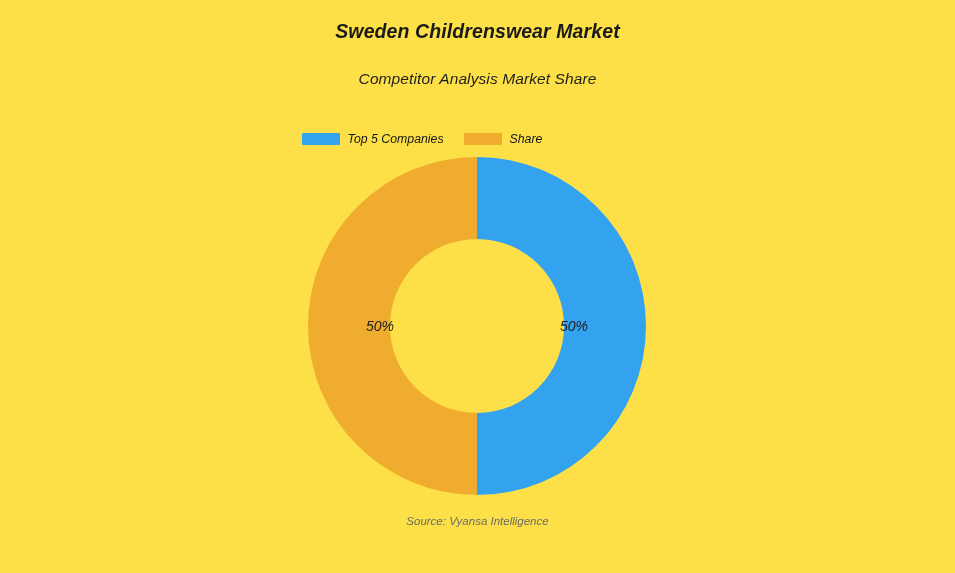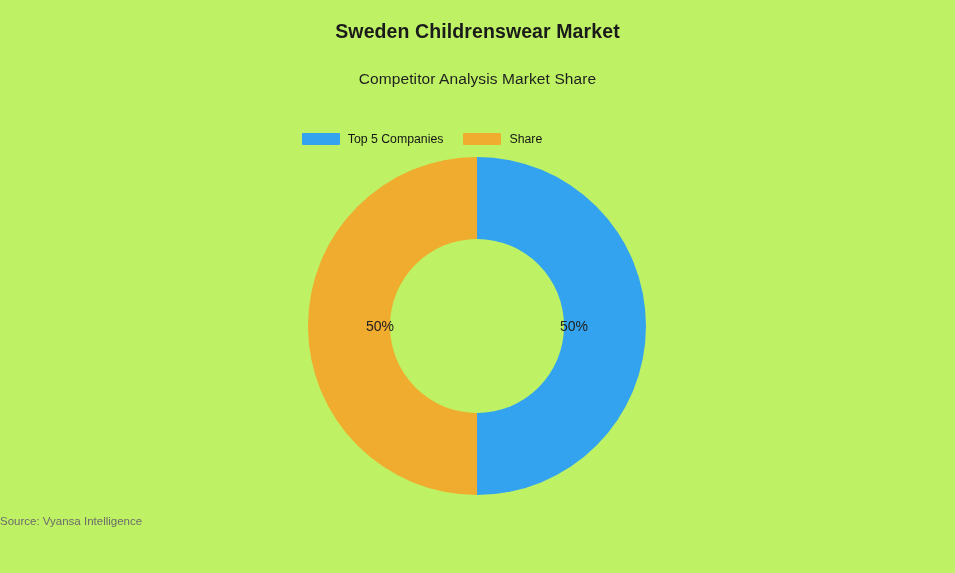--- a/index.html
+++ b/index.html
@@ -10,21 +10,22 @@
   body {
     width: 955px;
     height: 573px;
     font-family: "Liberation Sans", sans-serif;
     overflow: hidden;
   }
   .chart-canvas {
     position: relative;
     width: 955px;
     height: 573px;
-    background: #bef264;
+    background: #fde047;
+    font-style: italic;
   }
   .chart-title {
     position: absolute;
     top: 18px;
     left: 0;
     width: 955px;
     text-align: center;
     font-size: 19.5px;
     font-weight: 600;
     color: #1a1a1a;
@@ -101,21 +102,21 @@
     left: 216px;
     top: 159px;
     width: 100px;
     text-align: center;
   }
   .source-note {
     position: absolute;
     top: 513px;
     left: 0;
     width: 955px;
-    text-align: left;
+    text-align: center;
     font-size: 11.5px;
     color: #6b6b6b;
     line-height: 16px;
   }
 </style>
 </head>
 <body>
 
 <div class="chart-canvas">
 

